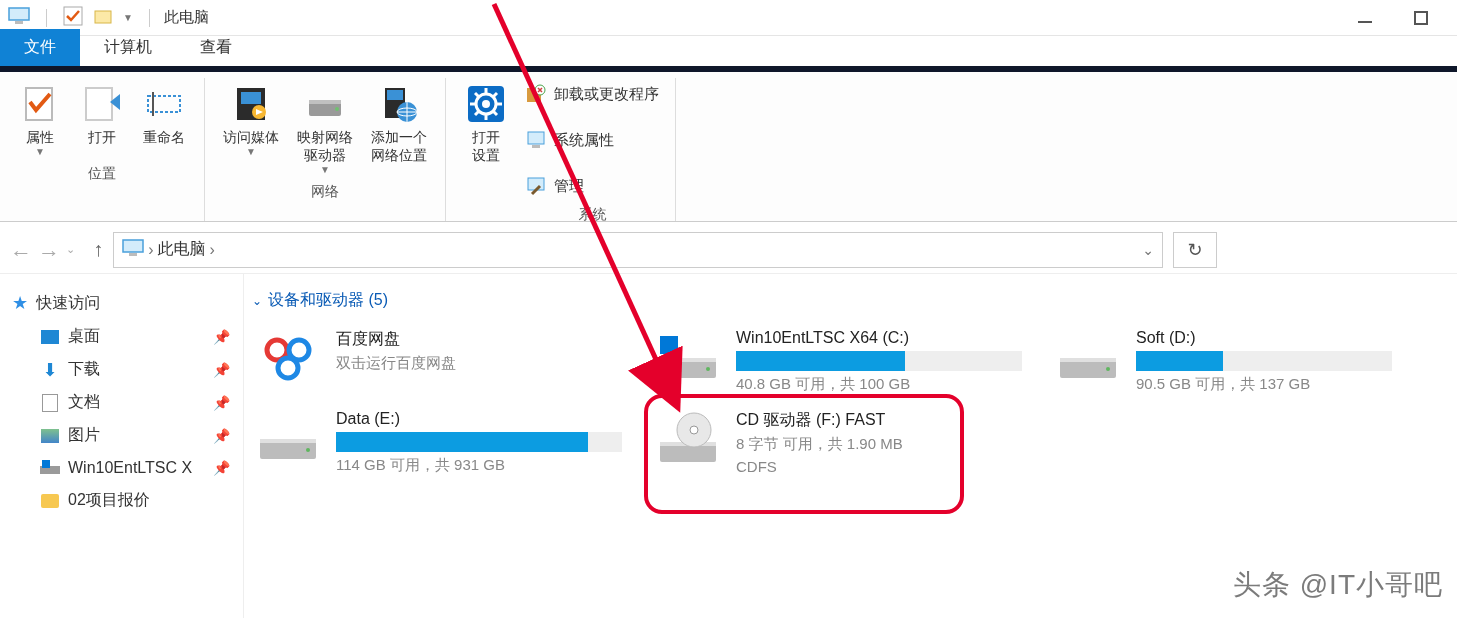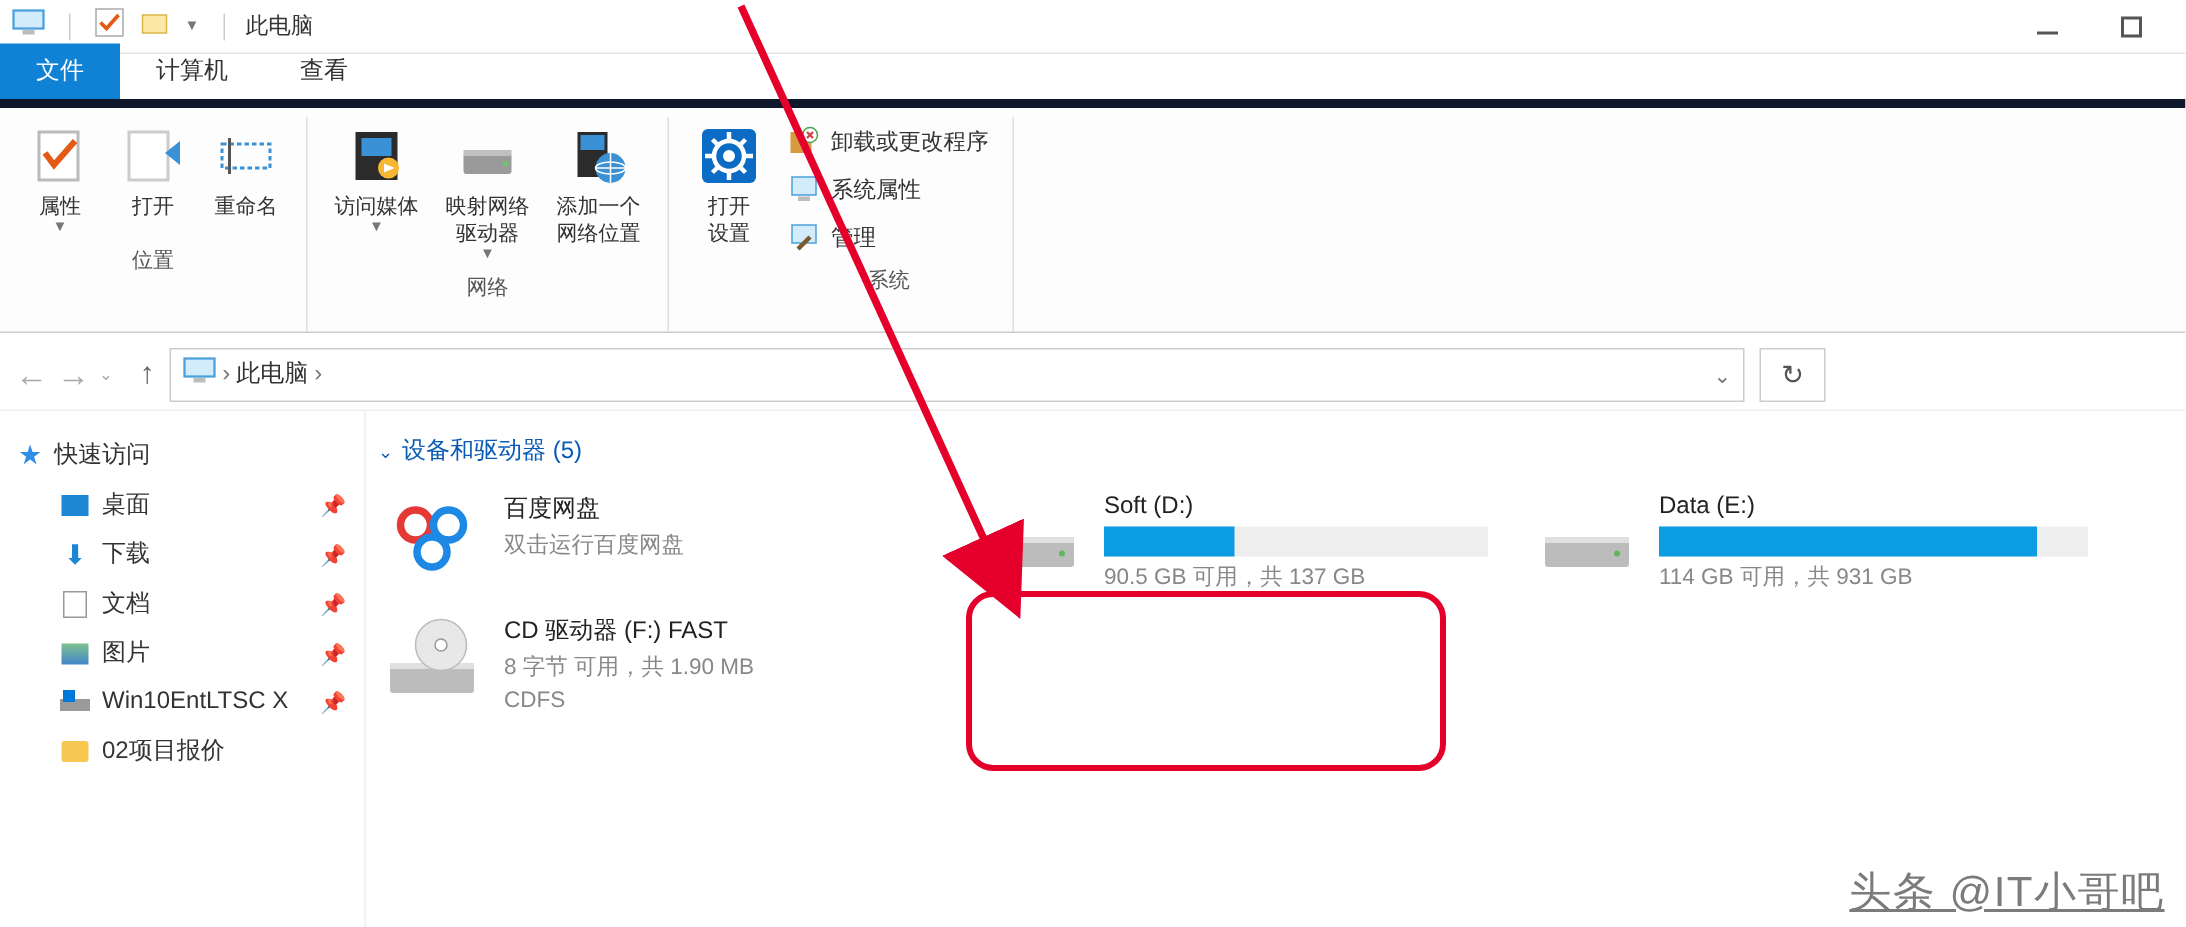--- a/index.html
+++ b/index.html
@@ -21,21 +21,21 @@
 .tab.active{background:#1082D5;color:#fff;}
 
 
 .ribbon{display:flex;background:#fdfdfd;border-bottom:1px solid #ccc;padding:6px 0 0;}
 .ribbon-group{display:flex;flex-direction:column;align-items:center;border-right:1px solid #ddd;padding:0 10px 4px;}
 .ribbon-buttons{display:flex;align-items:flex-start;gap:2px;}
 .ribbon-btn{display:flex;flex-direction:column;align-items:center;justify-content:flex-start;padding:4px 8px;font-size:14px;color:#333;min-width:60px;}
 .ribbon-btn .ico{width:44px;height:44px;display:flex;align-items:center;justify-content:center;}
 .ribbon-btn .lbl{margin-top:2px;text-align:center;line-height:1.3;}
 .ribbon-group-label{font-size:14px;color:#555;margin-top:4px;padding-bottom:4px;}
-.ribbon-list{display:flex;flex-direction:column;gap:8px;padding:4px 0;}
+.ribbon-list{display:flex;flex-direction:column;gap:22px;padding:4px 0;}
 .ribbon-list-item{display:flex;align-items:center;gap:8px;font-size:15px;color:#333;padding:2px 6px;}
 .ribbon-list-item .small-ico{width:20px;height:20px;display:flex;align-items:center;justify-content:center;}
 
 
 .nav-bar{height:48px;display:flex;align-items:center;padding:0 10px;border-bottom:1px solid #eee;margin-top:4px;}
 .nav-arrows{display:flex;align-items:center;gap:6px;color:#aaa;}
 .nav-arrow{font-size:22px;}
 .nav-up{font-size:20px;color:#666;margin-left:12px;}
 .address-bar{flex:1;display:flex;align-items:center;border:1px solid #ccc;height:36px;margin:0 10px;padding:0 8px;}
 .address-bar .crumb{display:flex;align-items:center;gap:6px;font-size:16px;color:#333;}
@@ -61,21 +61,21 @@
 .drive-info{flex:1;display:flex;flex-direction:column;gap:4px;}
 .drive-name{font-size:16px;color:#222;}
 .drive-sub{font-size:15px;color:#888;}
 .drive-bar{height:20px;background:#eee;position:relative;}
 .drive-bar .fill{position:absolute;left:0;top:0;height:100%;background:#0c9ce1;}
 .drive-info-text{font-size:15px;color:#888;}
 
 .highlight-box{position:absolute;border:4px solid #e4002b;border-radius:18px;pointer-events:none;}
 .arrow-svg{position:absolute;pointer-events:none;}
 
-.watermark{position:absolute;right:14px;bottom:4px;font-size:28px;color:#7b7b7b;font-weight:500;letter-spacing:1px;text-decoration:underline;}
+.watermark{position:absolute;right:14px;bottom:14px;font-size:28px;color:#7b7b7b;font-weight:500;letter-spacing:1px;}
 .star-blue{color:#2f8fe5;font-size:18px;}
 .folder-yellow{width:18px;height:14px;background:#f7c851;border-radius:2px;}
 .monitor-blue{width:18px;height:14px;background:#1e87d4;}
 .arrow-down-blue{color:#1e87d4;font-size:18px;}
 .doc-icon{width:16px;height:18px;border:1px solid #999;background:#fff;}
 .pic-icon{width:18px;height:14px;background:linear-gradient(#7ec18e,#4385c9);}
 </style>
 </head>
 <body>
 
@@ -339,20 +339,41 @@
               <circle cx="39" cy="20" r="10" fill="none" stroke="#1e88e5" stroke-width="5"></circle>
               <circle cx="28" cy="38" r="10" fill="none" stroke="#1e88e5" stroke-width="5"></circle>
             </svg>
           </div>
         <div class="drive-info">
           <div class="drive-name">百度网盘</div>
           <div class="drive-sub">双击运行百度网盘</div>
         </div>
       </div>
 
+      <div class="drive">
+        <div class="d-ico">
+            <svg width="72" height="56">
+              <rect x="8" y="30" width="56" height="18" fill="#bcbcbc" rx="2"></rect>
+              <rect x="8" y="28" width="56" height="4" fill="#e0e0e0"></rect>
+              <circle cx="56" cy="39" r="2" fill="#5fb65f"></circle>
+              <rect x="8" y="6" width="18" height="18" fill="#0078d7"></rect>
+              <rect x="8" y="6" width="8" height="8" fill="#0078d7"></rect>
+              <rect x="17" y="6" width="9" height="8" fill="#0078d7"></rect>
+              <rect x="8" y="15" width="8" height="9" fill="#0078d7"></rect>
+              <rect x="17" y="15" width="9" height="9" fill="#0078d7"></rect>
+            </svg>
+          </div>
+        <div class="drive-info">
+          <div class="drive-name">Win10EntLTSC X64 (C:)</div>
+          <div class="drive-bar">
+              <div class="fill" style="width:59%;"></div>
+            </div>
+          <div class="drive-info-text">40.8 GB 可用，共 100 GB</div>
+        </div>
+      </div>
 
       <div class="drive" style="width:340px;">
         <div class="d-ico">
             <svg width="72" height="56">
               <rect x="8" y="30" width="56" height="18" fill="#bcbcbc" rx="2"></rect>
               <rect x="8" y="28" width="56" height="4" fill="#e0e0e0"></rect>
               <circle cx="56" cy="39" r="2" fill="#5fb65f"></circle>
             </svg>
           </div>
         <div class="drive-info">

